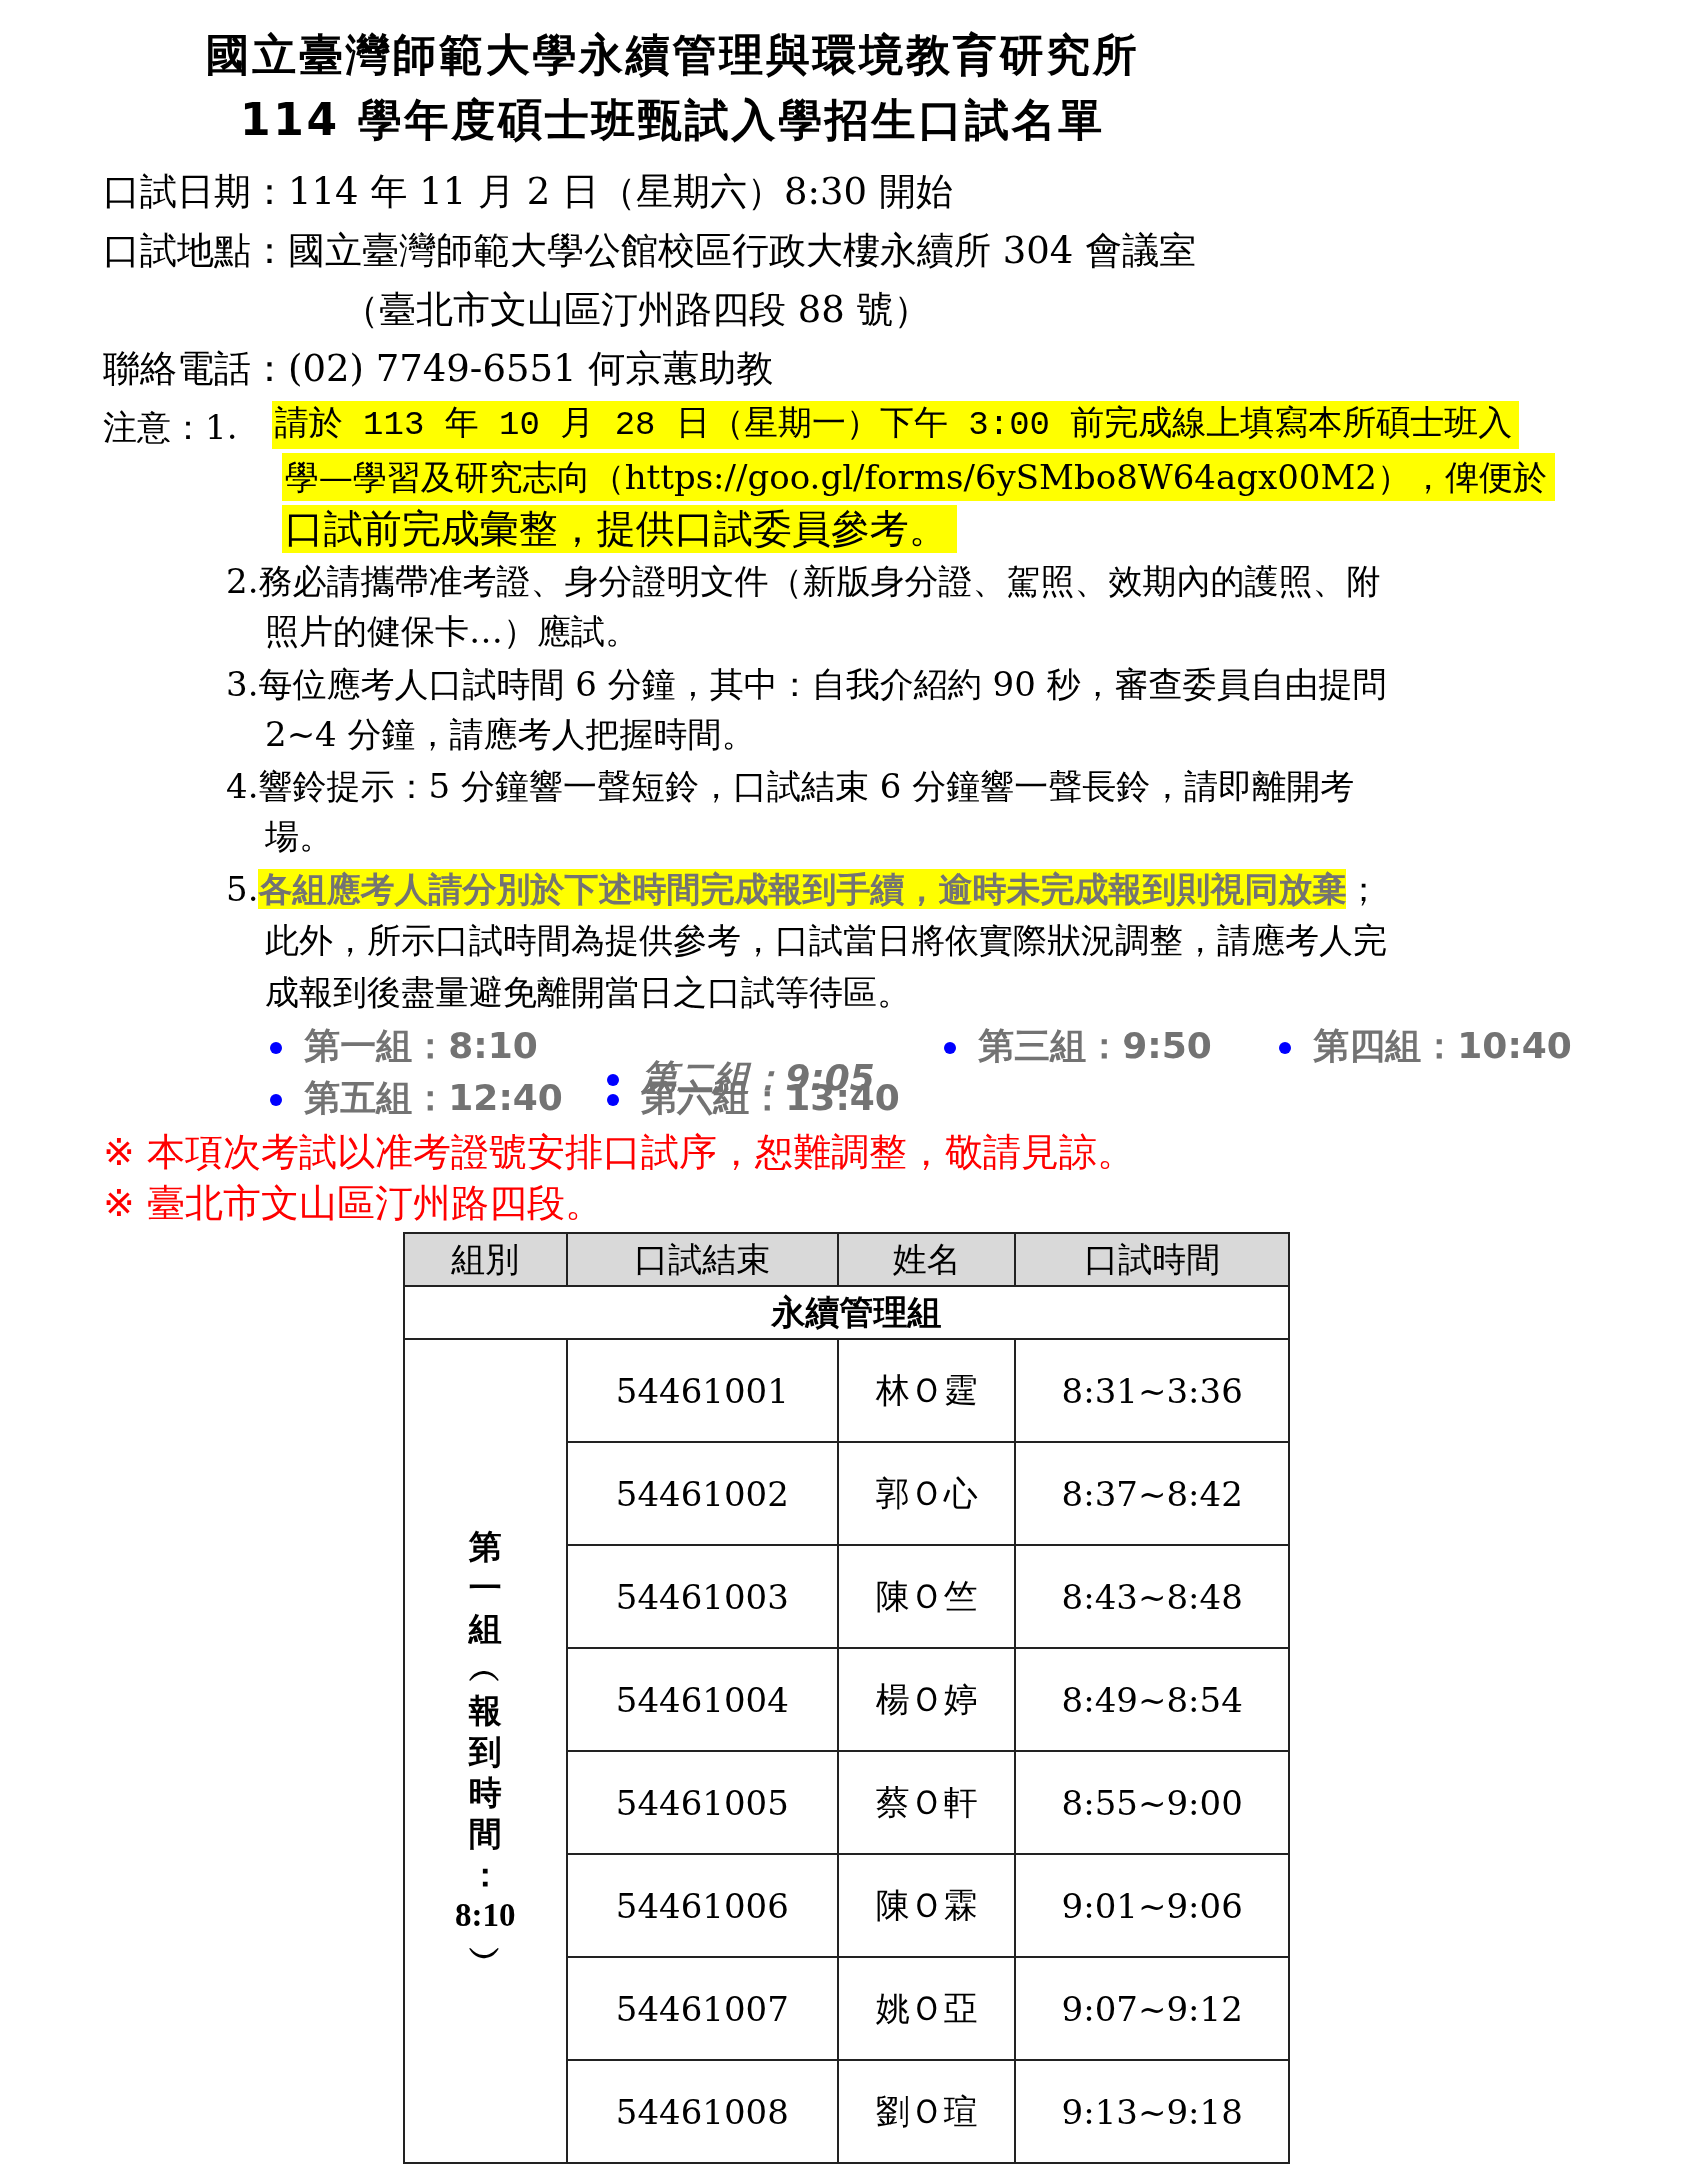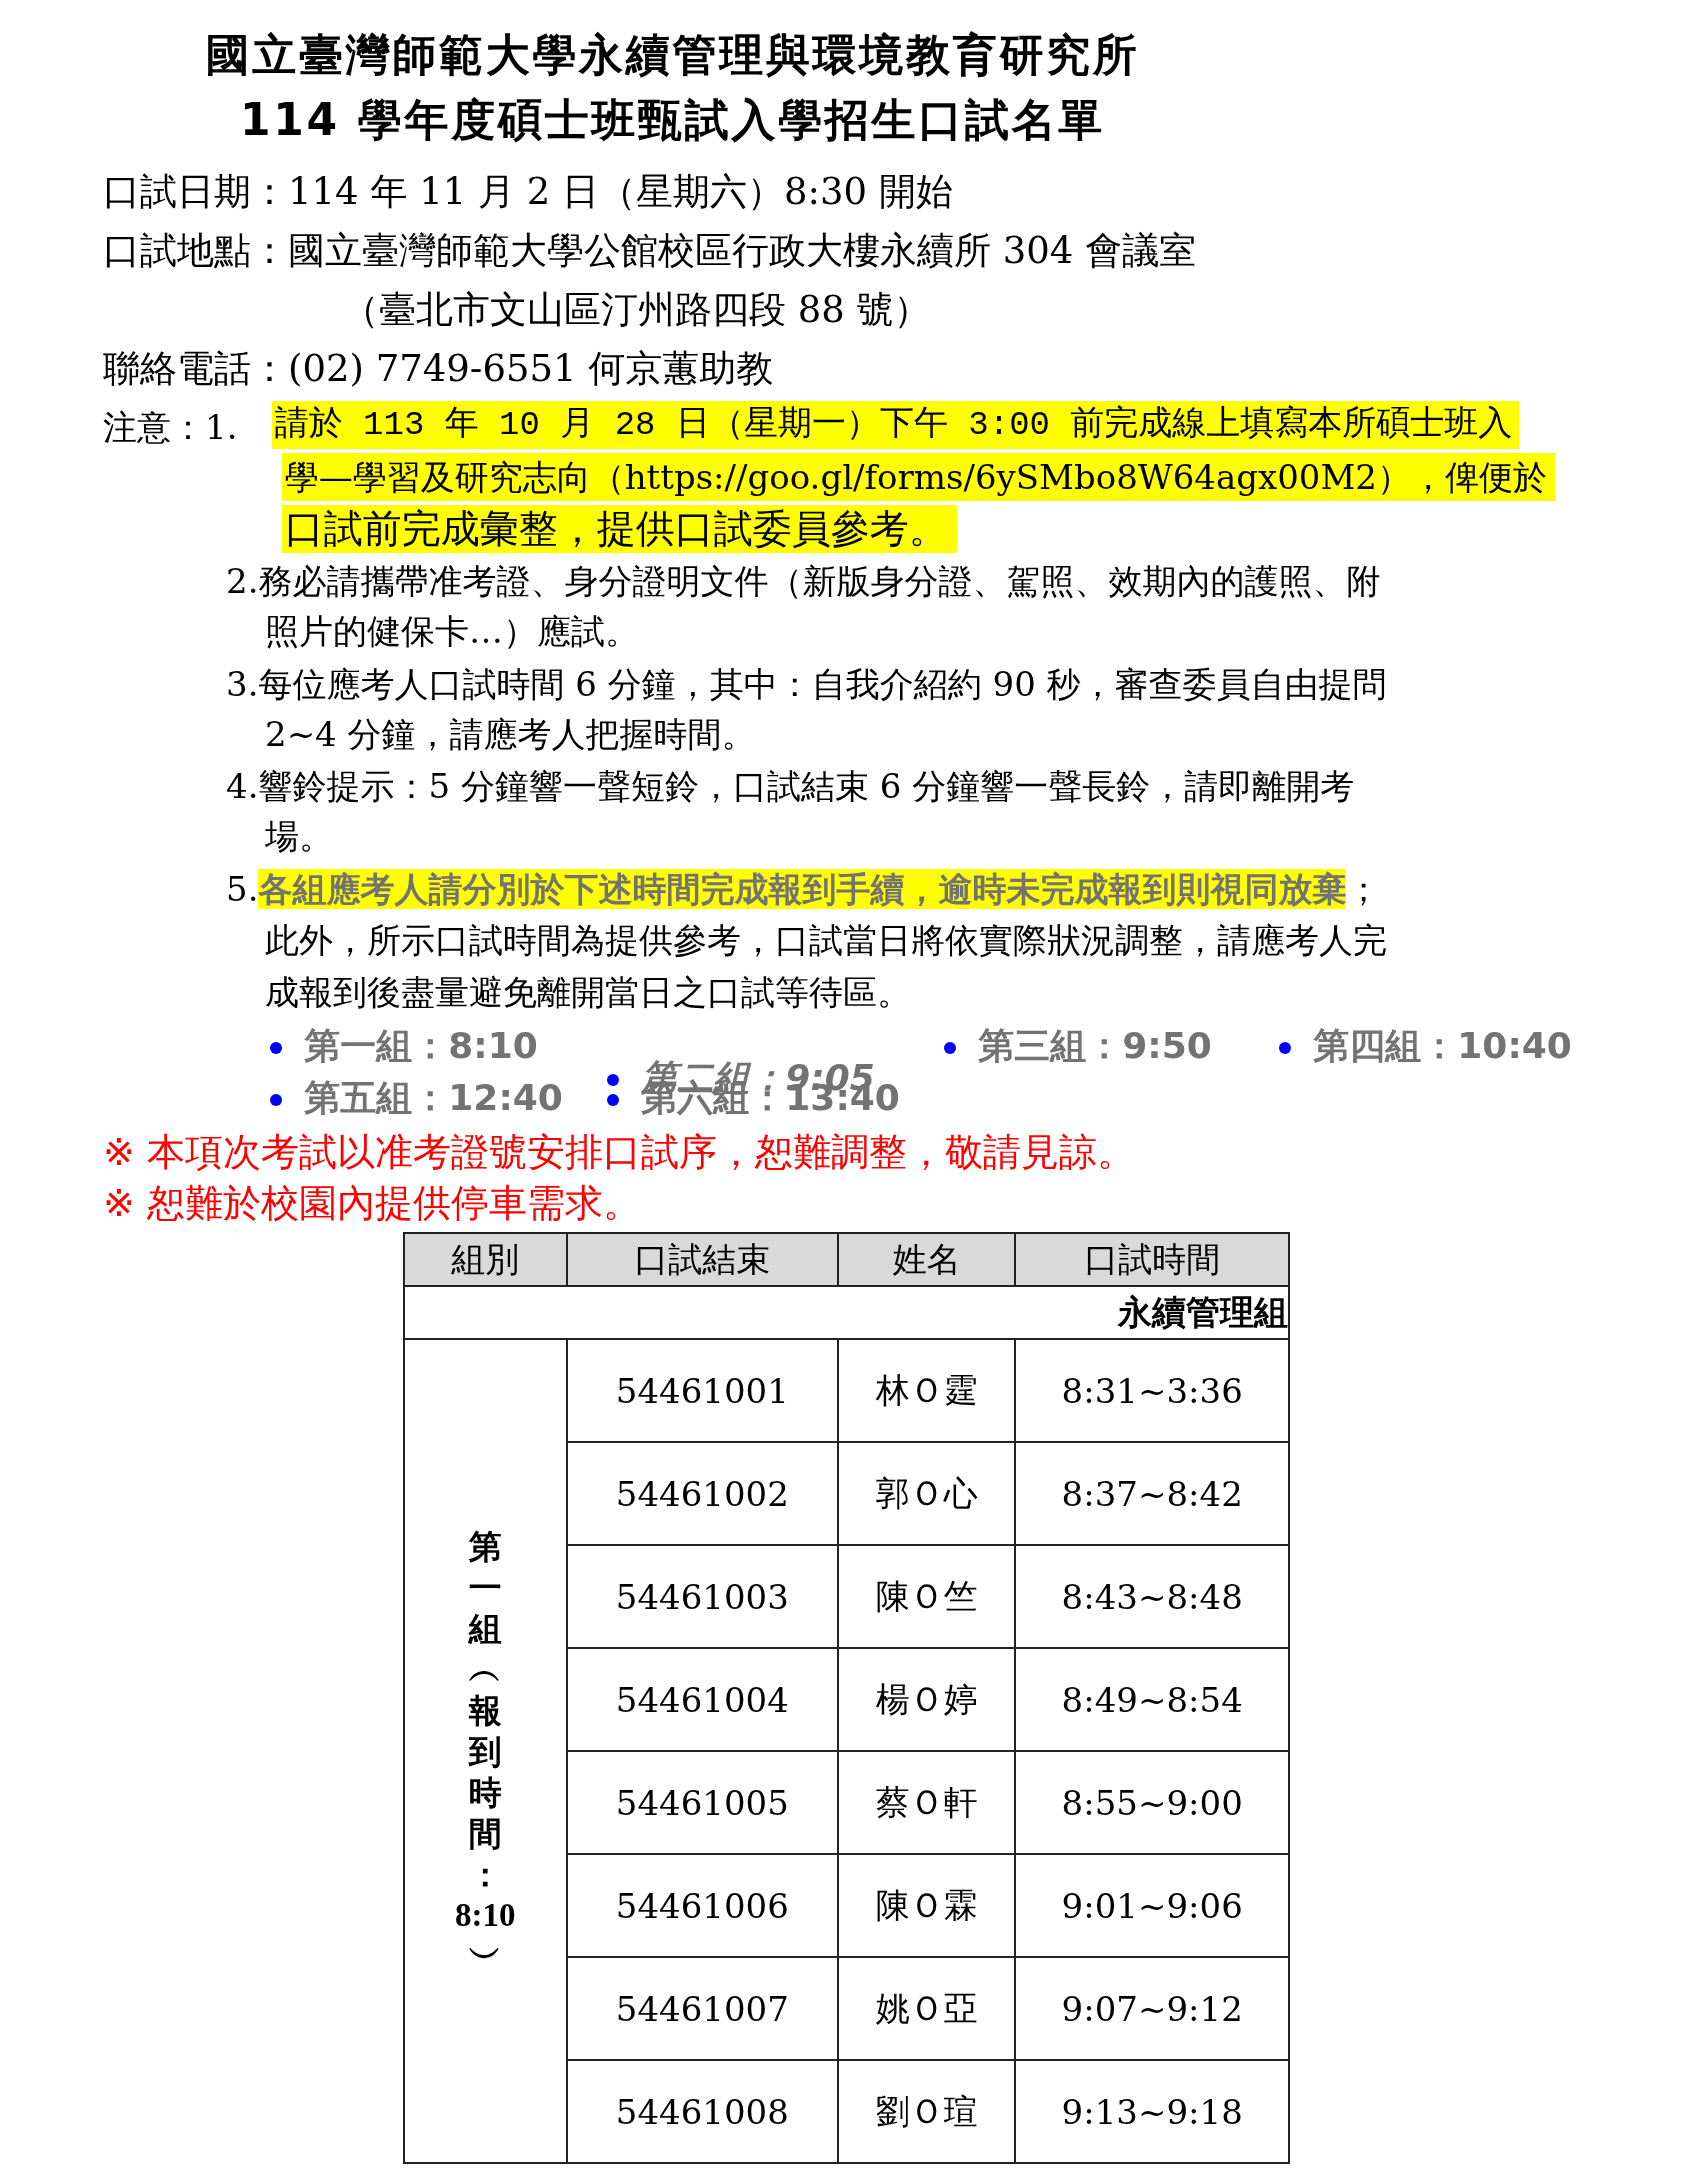--- a/index.html
+++ b/index.html
@@ -12,21 +12,21 @@
   .t2 { top:91px; }
   .line { position:absolute; font-size:37px; white-space:nowrap; line-height:48px; }
   .hl { background:#ffff00; }
   .blue { color:#737373; font-weight:bold; font-family:"DejaVu Sans","Liberation Sans",sans-serif; }
   .red { color:#ff0000; font-family:"DejaVu Sans","Liberation Sans",sans-serif; font-size:38px; }
   .grp { position:absolute; font-size:36px; }
   .grp .dot { display:inline-block; width:12.3px; height:12.3px; border-radius:50%; background:#0000ff; margin-right:22px; vertical-align:middle; }
   table { position:absolute; left:403px; top:1232px; width:887px; border-collapse:collapse; }
   td, th { border:2.7px solid #222; text-align:center; font-weight:normal; padding:0; font-size:34px; }
   th { background:#d9d9d9; height:51px; font-family:"DejaVu Sans","Liberation Sans",sans-serif; }
-  .sec td { text-align:right; height:51px; font-weight:bold; padding-left:20px; font-family:"DejaVu Sans","Liberation Sans",sans-serif; }
+  .sec td { text-align:center; height:51px; font-weight:bold; padding-left:20px; font-family:"DejaVu Sans","Liberation Sans",sans-serif; }
   .row td { height:101px; }
   .vgroup { font-weight:bold; font-family:"DejaVu Sans","Liberation Sans",sans-serif; font-size:33px; line-height:41px; }
   .vgroup span { display:block; }
 </style>
 </head>
 <body>
 
 <div class="title t1">國立臺灣師範大學永續管理與環境教育研究所</div>
 <div class="title t2">114 學年度碩士班甄試入學招生口試名單</div>
 
@@ -54,21 +54,21 @@
 <div class="line" style="left:265px;top:968px;font-size:34px;">成報到後盡量避免離開當日之口試等待區。</div>
 
 <div class="grp blue" style="left:270px;top:1022px;"><span class="dot"></span><span>第一組：8:10</span></div>
 <div class="grp blue" style="left:607px;top:1054px;font-style:italic;"><span class="dot"></span><span>第二組：9:05</span></div>
 <div class="grp blue" style="left:944px;top:1022px;"><span class="dot"></span><span>第三組：9:50</span></div>
 <div class="grp blue" style="left:1279px;top:1022px;"><span class="dot"></span><span>第四組：10:40</span></div>
 <div class="grp blue" style="left:270px;top:1074px;"><span class="dot"></span><span>第五組：12:40</span></div>
 <div class="grp blue" style="left:607px;top:1074px;"><span class="dot"></span><span>第六組：13:40</span></div>
 
 <div class="line red" style="left:103px;top:1128px;">※  本項次考試以准考證號安排口試序，恕難調整，敬請見諒。</div>
-<div class="line red" style="left:103px;top:1179px;">※  恕難於校園內提供停車需求。</div>
+<div class="line red" style="left:103px;top:1179px;">※  臺北市文山區汀州路四段。</div>
 
 <table>
   <colgroup>
     <col style="width:163px">
       <col style="width:272px">
       <col style="width:178px">
       <col style="width:274px">
   </colgroup>
   <tbody>
       <tr>

